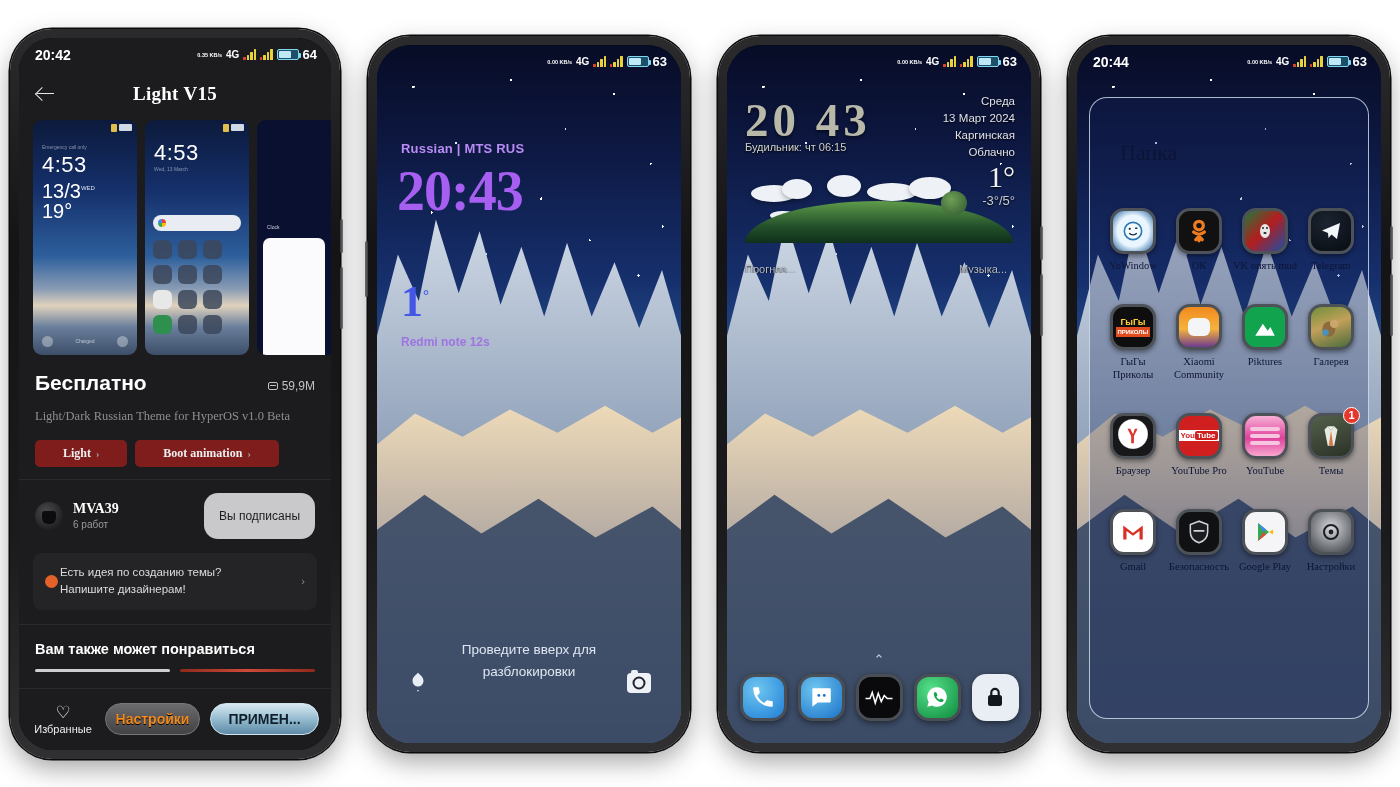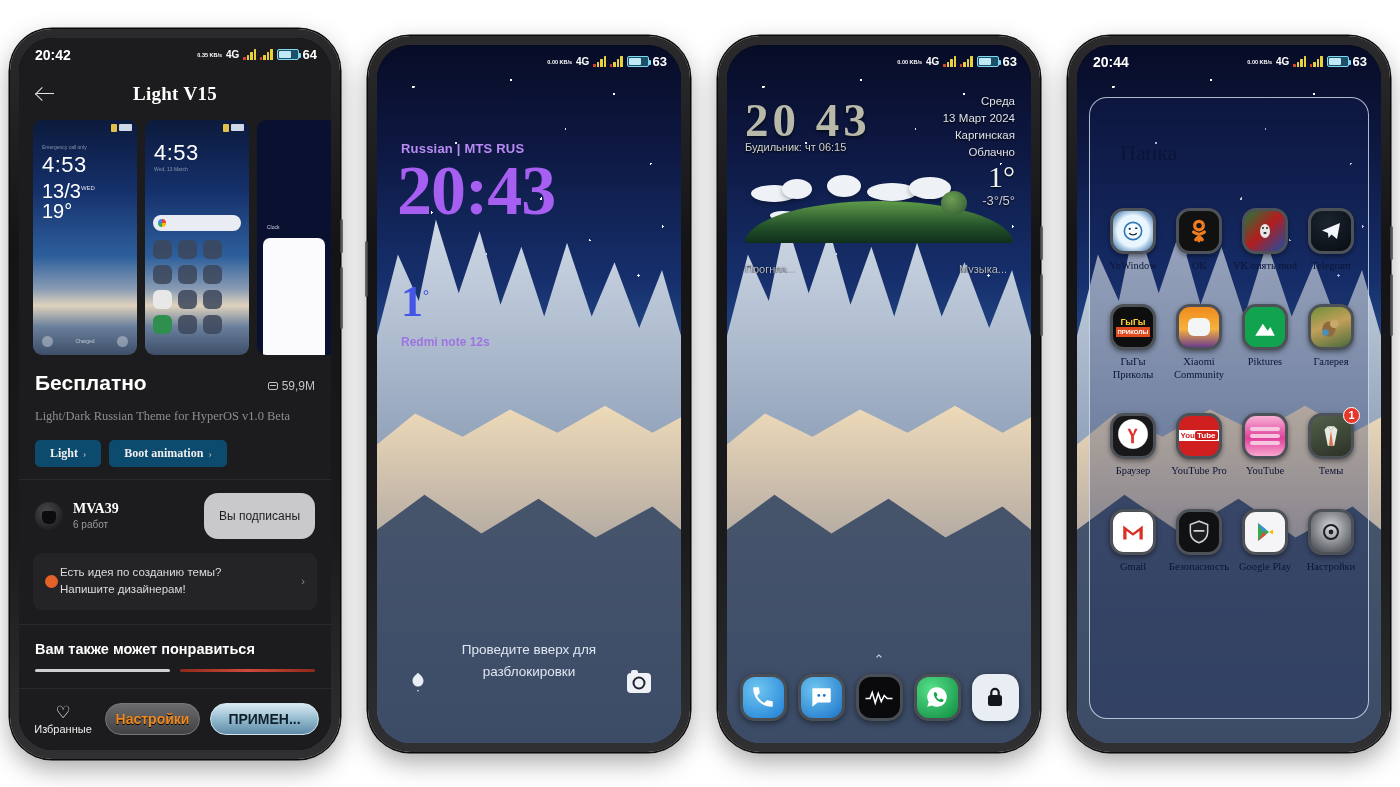--- a/index.html
+++ b/index.html
@@ -71,21 +71,21 @@
   .lbl-lite{ position:absolute; font-size:5px; color:#cfd7e6; }
 
   .price-sec{ padding:16px 16px 12px; }
   .price-row{ display:flex; align-items:baseline; justify-content:space-between; }
   .price{ font-size:21px; font-weight:700; color:#fff; }
   .size{ font-size:12px; color:#c2c2c4; display:flex; align-items:center; gap:4px;}
   .size .sicon{ display:inline-block; width:10px; height:8px; border:1.2px solid #c2c2c4; border-radius:2px; position:relative;}
   .size .sicon::after{ content:""; position:absolute; left:1px; top:2.4px; right:1px; height:1px; background:#c2c2c4;}
   .desc{ margin-top:14px; font-family:"Liberation Serif", serif; font-size:12.5px; color:#8e8e90; }
   .chips{ display:flex; gap:8px; margin-top:16px; }
-  .chip{ background:#0c4a6e; border-radius:5px; padding:6px 15px; font-family:"Liberation Serif", serif; font-weight:700;
+  .chip{ background:#7f1d1d; border-radius:5px; padding:6px 28px; font-family:"Liberation Serif", serif; font-weight:700;
          font-size:12px; color:#efefef; display:flex; align-items:center; gap:5px; cursor:pointer;}
   .chev{ font-size:10px; color:#a8a8aa; }
 
   .divider{ height:1px; background:#2a2a2c; }
   .author-sec{ padding:13px 16px 8px; display:flex; align-items:center; gap:10px; }
   .avatar{ width:28px; height:28px; border-radius:50%; background:radial-gradient(circle at 40% 35%,#4a4a4c,#101012); position:relative; overflow:hidden;}
   .avatar::after{ content:""; position:absolute; left:7px; top:9px; width:14px; height:13px; background:#0c0c0e; border-radius:3px 3px 6px 6px;}
   .author-meta{ flex:1; }
   .author-name{ font-family:"Liberation Serif", serif; font-weight:700; font-size:14px; color:#fff;}
   .author-works{ font-size:10px; color:#9a9a9c; margin-top:2px;}
@@ -132,21 +132,21 @@
        radial-gradient(1px 1px at 50% 38%, #d5e0ff 99%, transparent),
        radial-gradient(1px 1px at 66% 44%, #fff 99%, transparent),
        radial-gradient(1.2px 1.2px at 94% 26%, #fff 99%, transparent),
        linear-gradient(180deg,#070c26 0%,#0d1740 14%,#16306d 34%,#2f63a0 52%,#7a93ad 62%,#b7b0a4 68%, #e4caa4 72%, #9aa4b4 78%, #55647f 86%, #394a66 100%);
   }
   .mtn{ position:absolute; bottom:0; width:100%; height:100%; }
 
   
   .lock-carrier{ position:absolute; left:24px; top:96px; font-size:13px; font-weight:600; color:#b98cf5; letter-spacing:.2px;}
   .lock-time{ position:absolute; left:20px; top:115px; font-family:"Liberation Serif", serif; font-weight:700;
-      font-size:70px; line-height:62px; color:#a65ff0; letter-spacing:-1px;}
+      font-size:56px; line-height:62px; color:#a65ff0; letter-spacing:-1px;}
   .lock-date{ position:absolute; left:24px; top:178px; font-family:"Liberation Serif", serif; font-weight:700;
       font-size:50px; line-height:50px; color:#4b5ce8;}
   .lock-date sup{ font-size:17px; vertical-align:super;}
   .lock-temp{ position:absolute; left:24px; top:228px; font-family:"Liberation Serif", serif; font-weight:700;
       font-size:44px; line-height:44px; color:#4356e6;}
   .lock-temp sup{ font-size:15px; vertical-align:super;}
   .lock-device{ position:absolute; left:24px; top:290px; font-size:12px; font-weight:600; color:#9f74e0;}
   .lock-hint{ position:absolute; left:0; right:0; bottom:60px; text-align:center; color:#dfe6f1; font-size:13.5px; line-height:22px;}
   .lock-left-ic{ position:absolute; left:30px; bottom:50px; width:22px; height:22px; }
   .lock-right-ic{ position:absolute; right:30px; bottom:50px; width:24px; height:20px; background:#eef2f7; border-radius:4px; position:absolute;}

